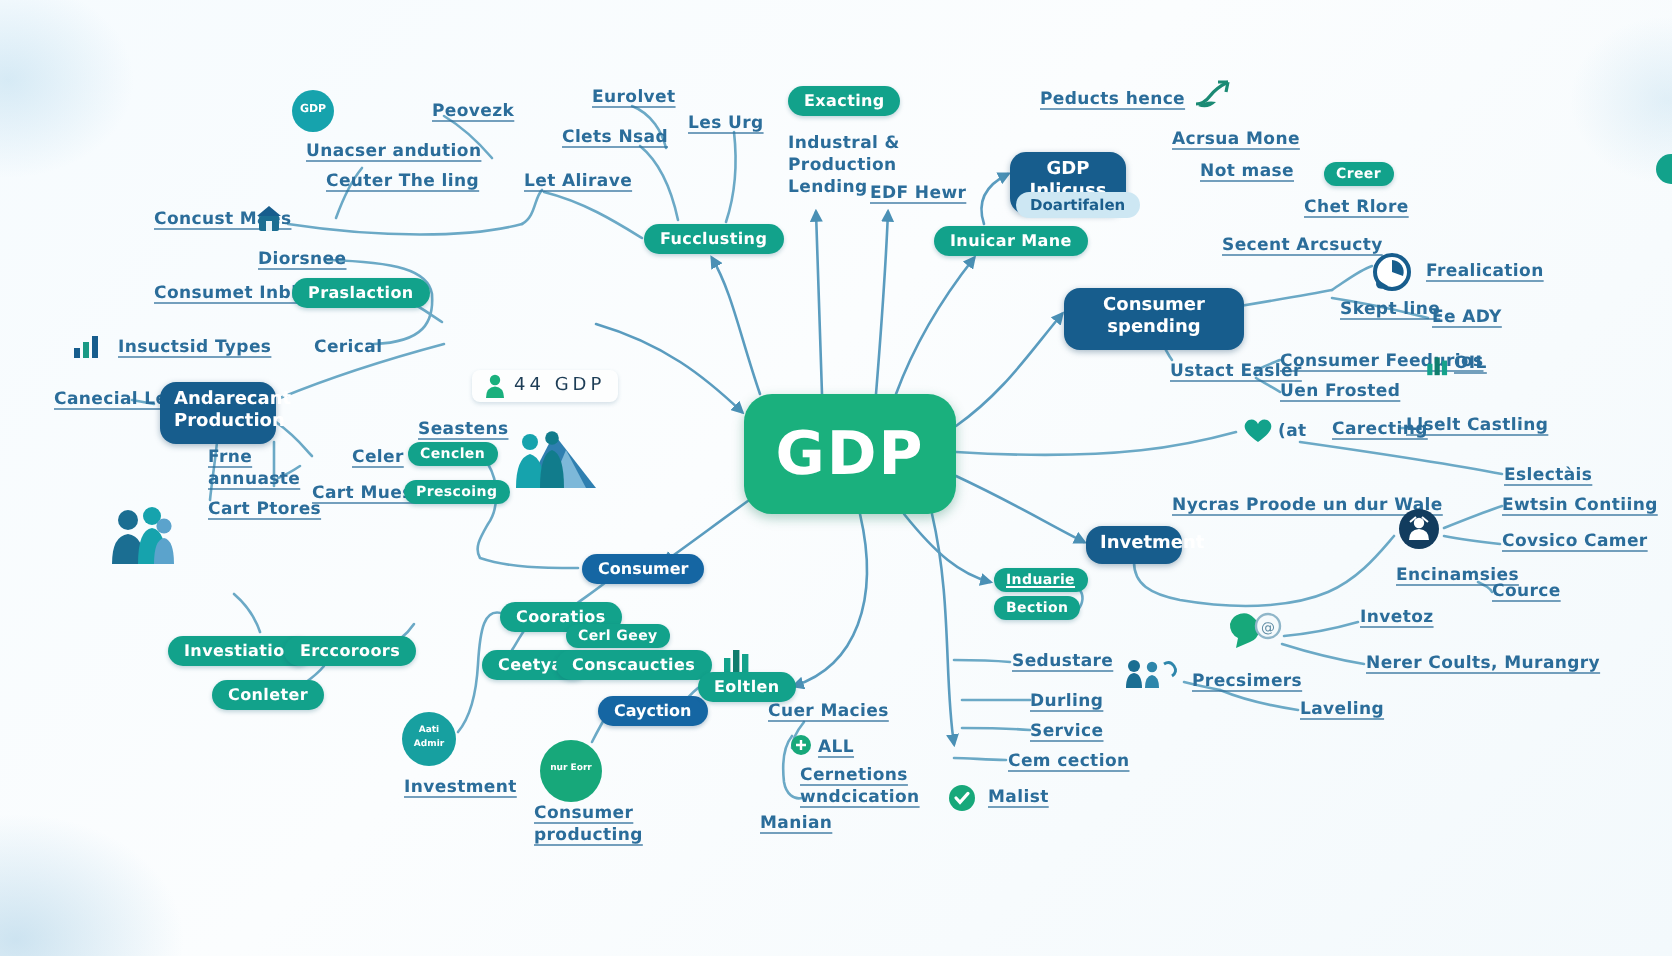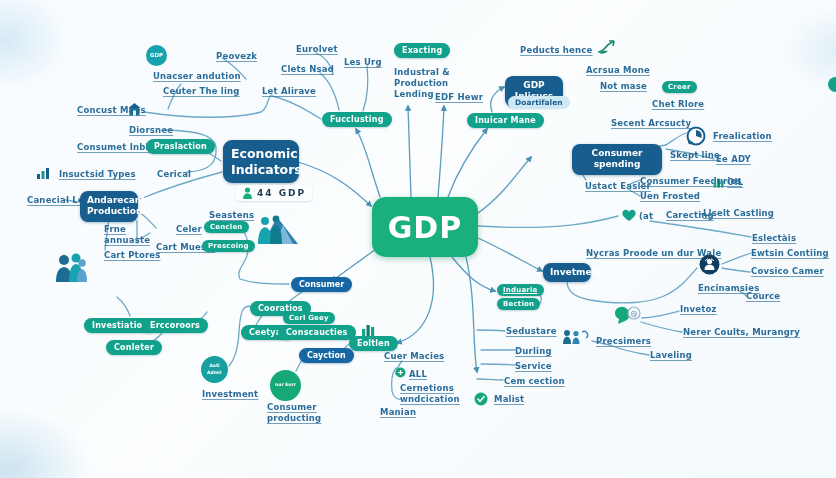--- a/index.html
+++ b/index.html
@@ -22,21 +22,21 @@
     padding:3px 8px;font-size:8px;box-shadow:0 1px 2px rgba(20,70,110,.3);white-space:nowrap;}
   .pill-light{background:#cde7f3;color:#1b5e8c;font-weight:700;border-radius:8px;
     padding:2px 7px;font-size:7.5px;white-space:nowrap;}
   .box{background:#175d8d;color:#fff;font-weight:700;border-radius:8px;text-align:center;
     padding:4px 7px;font-size:9px;line-height:1.25;white-space:pre-line;box-shadow:0 1px 3px rgba(15,60,95,.35);}
   .box.big{font-size:12.5px;border-radius:9px;padding:6px 8px;}
   .gdp{background:#1ab07d;color:#fff;font-weight:700;border-radius:14px;
     display:flex;align-items:center;justify-content:center;font-size:30px;letter-spacing:1px;
     box-shadow:0 2px 6px rgba(20,120,90,.35);}
   .badge{background:#fdfefe;border-radius:4px;display:flex;align-items:center;gap:4px;
-    padding:2px 6px;font-size:9px;font-weight:700;color:#1d3d56;letter-spacing:2px;
+    padding:2px 6px;font-size:9px;font-weight:400;color:#1d3d56;letter-spacing:2px;
     box-shadow:0 1px 2px rgba(60,110,140,.2);}
   .circle{border-radius:50%;color:#fff;display:flex;align-items:center;justify-content:center;
     text-align:center;font-size:4.5px;font-weight:700;line-height:1.4;white-space:pre-line;}
   .circle.teal{background:#17a0a0;}
   .circle.teal-sm{background:#16a3ad;}
   .circle.green{background:#17a87a;}
   .stub{background:#12a28b;border-radius:8px 0 0 8px;}
   .icon{display:flex;align-items:center;justify-content:center;}
 </style>
 </head>
@@ -107,22 +107,20 @@
         <path d="M592,341 C600,343 605,344 610,345"></path>
         <path d="M610,345 C622,350 636,353 649,355"></path>
         <path d="M534,291 C540,293 542,297 541,301 C540,305 537,307 534,305"></path>
         <path d="M477,330 C485,330 494,330 505,331"></path>
         <path d="M481,350 C492,350 502,350 515,350"></path>
         <path d="M481,364 C492,364 502,364 515,365"></path>
         <path d="M477,379 C485,379 493,380 503,380"></path>
       </g>
   </svg>
 <div class="n gdp" style="left: 372px; top: 197px; width: 106px; height: 60px;">GDP</div>
-    <div class="n box big" style="left: 223px; top: 140px; width: 76px;">Economic
-Indicators</div>
     <div class="n badge" style="left: 236px; top: 185px;">
       <span class="icon">
         <svg width="11" height="12" viewBox="0 0 11 12">
           <circle cx="5.5" cy="3" r="2.6" fill="#1ab07d"></circle>
           <path d="M1,12 Q1,6.5 5.5,6.2 Q10,6.5 10,12 Z" fill="#1ab07d"></path>
         </svg>
       </span>
       <span>44 GDP</span>
     </div>
     <div class="n circle teal-sm" style="left: 146px; top: 45px; width: 21px; height: 21px; font-size: 5.5px;">GDP</div>
@@ -234,21 +232,21 @@
     </div>
     <div class="n box" style="left: 505px; top: 76px; width: 58px;">GDP Inlicuss</div>
     <div class="n pill-light" style="left: 508px; top: 96px;">Doartifalen</div>
     <div class="n pill" style="left: 467px; top: 113px;">Inuicar Mane</div>
     <div class="n label u" style="left: 586px; top: 65px;">Acrsua Mone</div>
     <div class="n label u" style="left: 600px; top: 81px;">Not mase</div>
     <div class="n pill-sm" style="left: 662px; top: 81px;">Creer</div>
     <div class="n label u" style="left: 652px; top: 99px;">Chet Rlore</div>
     <div class="n label u" style="left: 611px; top: 118px;">Secent Arcsucty</div>
     <div class="n stub" style="left: 828px; top: 77px; width: 8px; height: 15px;"></div>
-    <div class="n box" style="left: 532px; top: 144px; width: 90px; margin-left: 40px;">Consumer spending</div>
+    <div class="n box" style="left: 532px; top: 144px; width: 90px;">Consumer spending</div>
     <div class="n icon" style="left: 686px; top: 126px; width: 20px; height: 20px;">
       <svg width="20" height="20" viewBox="0 0 20 20">
         <circle cx="10" cy="10" r="8.5" fill="#fff" stroke="#175d8d" stroke-width="2"></circle>
         <path d="M10,10 L10,4 A6,6 0 0 1 15.5,12 Z" fill="#175d8d"></path>
         <path d="M3,14 q-2,2 0,4 q3,1 5,-1" fill="#175d8d"></path>
       </svg>
     </div>
     <div class="n label u" style="left: 713px; top: 131px;">Frealication</div>
     <div class="n label u" style="left: 670px; top: 150px;">Skept line</div>
     <div class="n label u" style="left: 716px; top: 154px;">Ee ADY</div>

